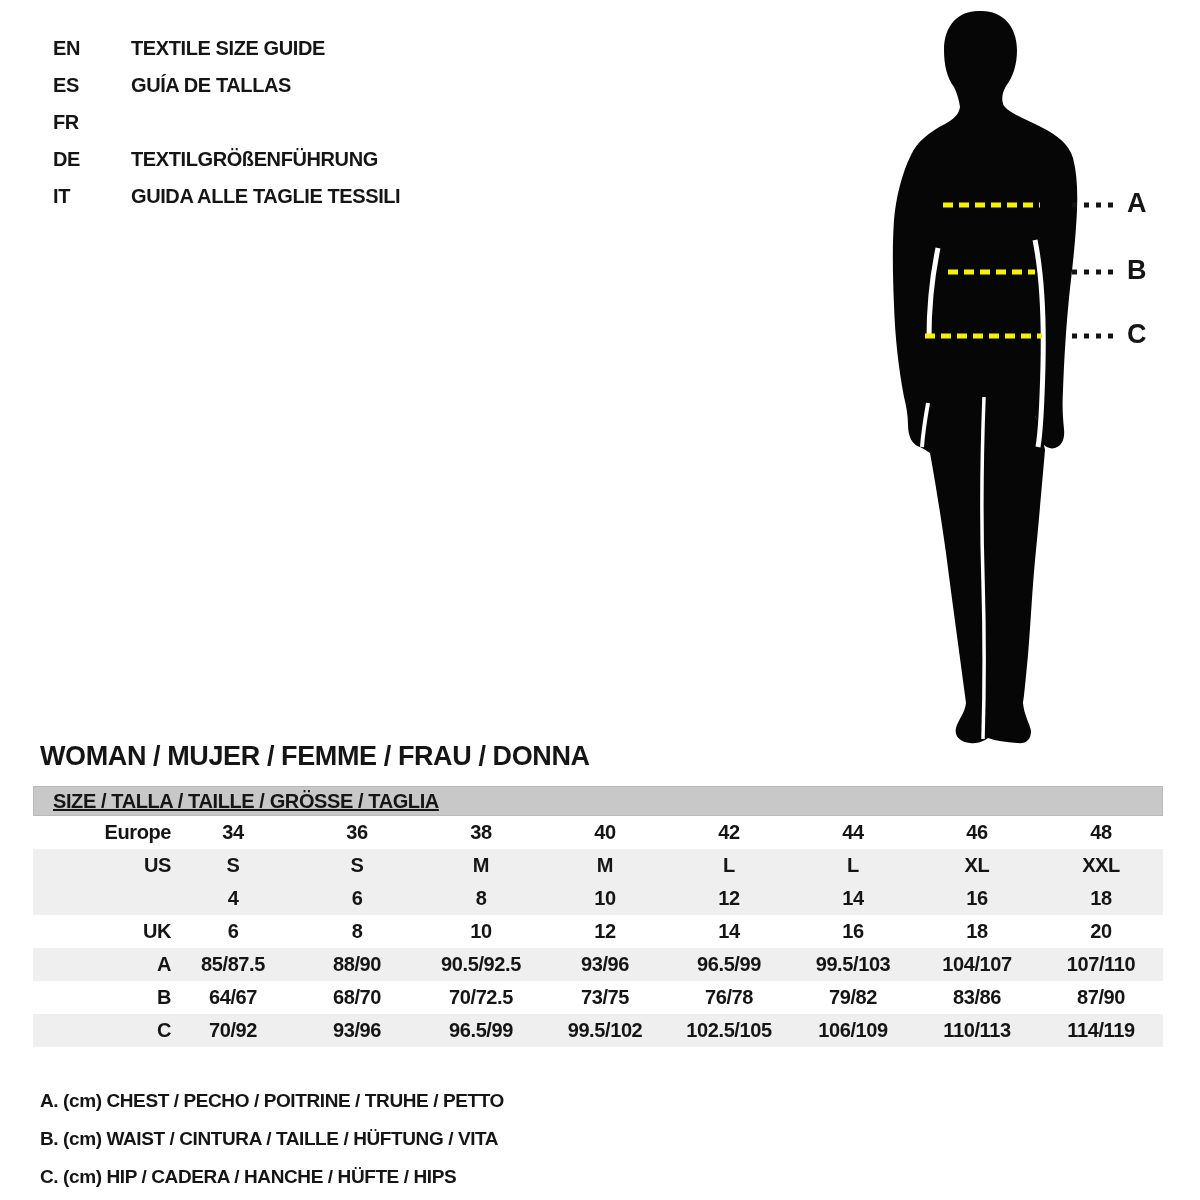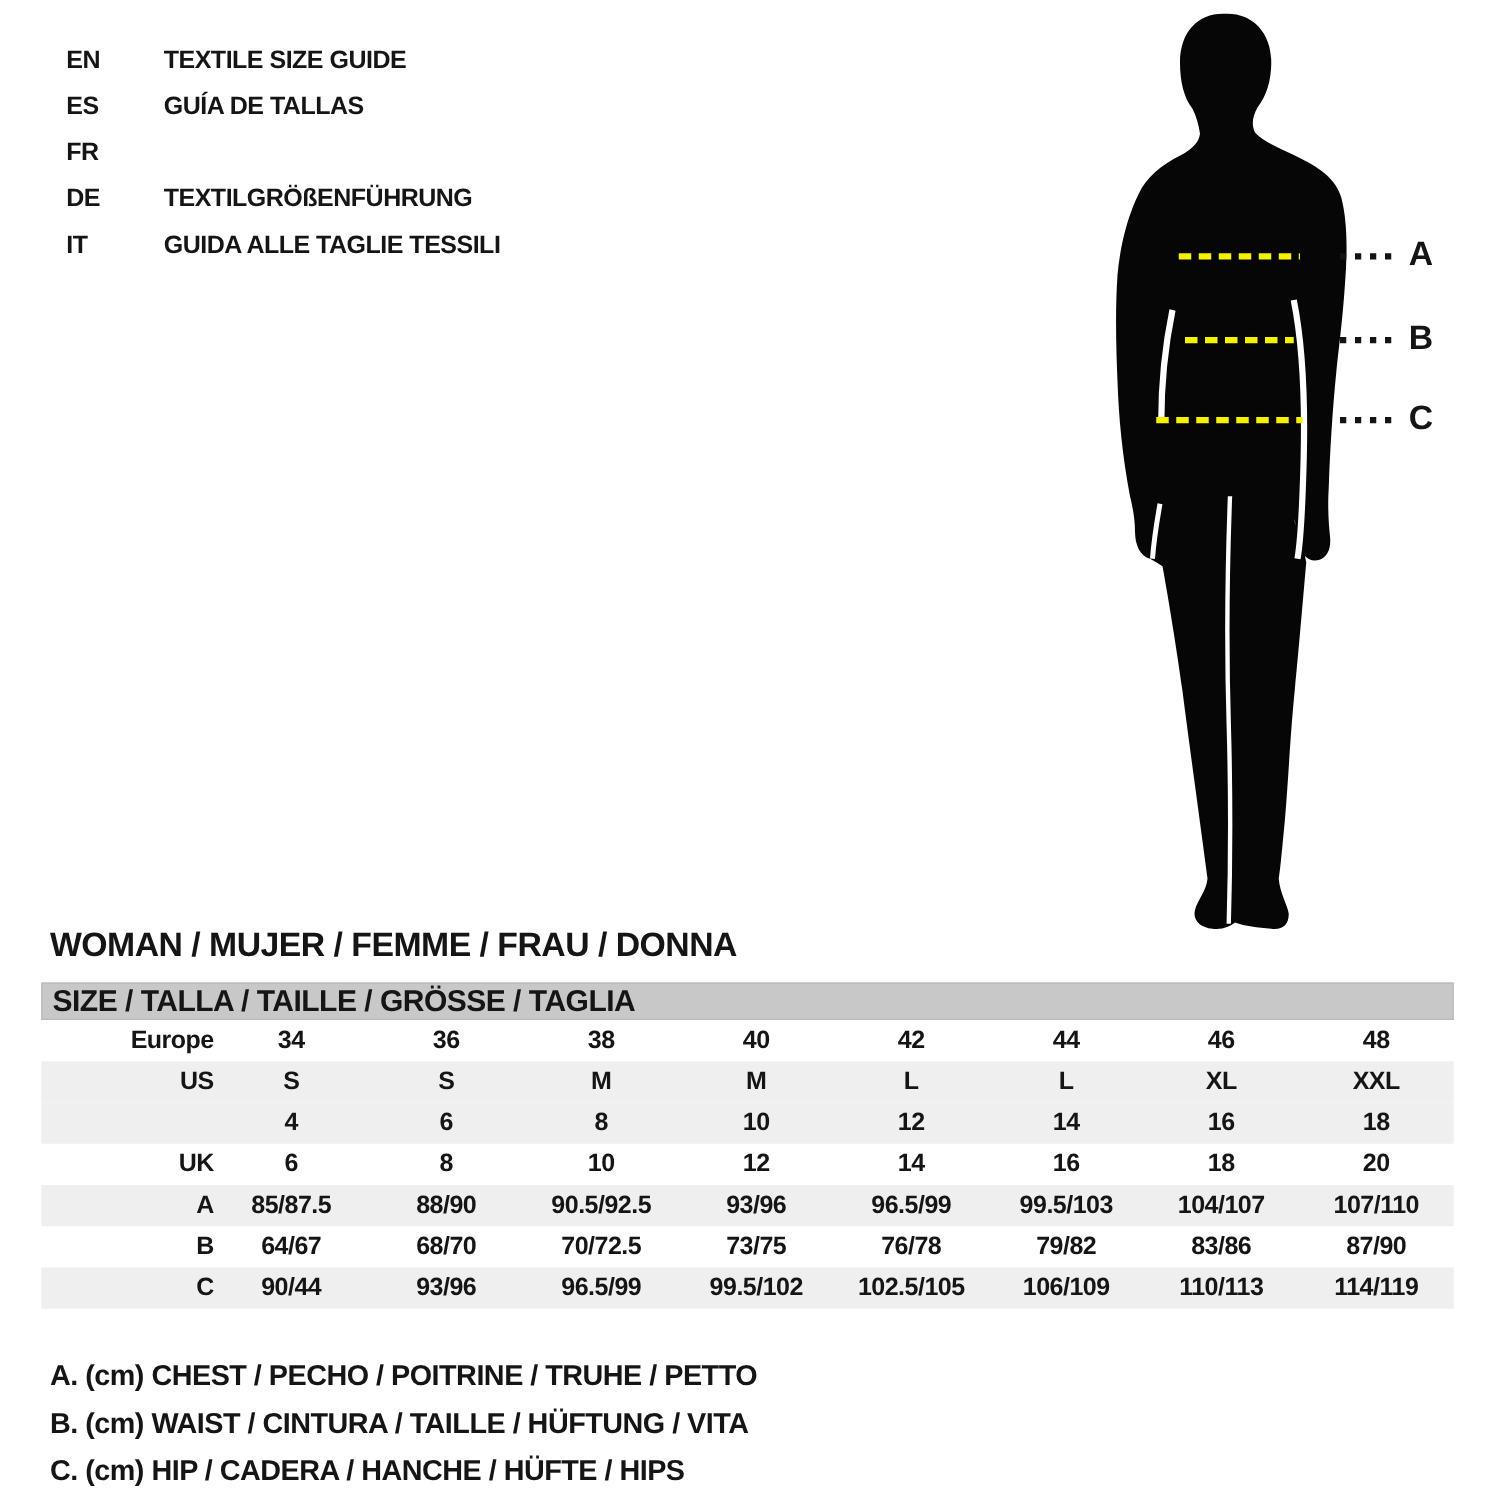--- a/index.html
+++ b/index.html
@@ -19,32 +19,32 @@
   #figure-svg { position:absolute; left:880px; top:5px; width:250px; height:745px; }
   .marker-label { position:absolute; font-size:27px; line-height:27px; font-stretch:condensed; }
 
   
   #woman-title { position:absolute; left:40px; top:741px; font-size:27px; font-stretch:condensed; white-space:nowrap; }
 
   
   #size-table { position:absolute; left:33px; top:786px; width:1130px; }
   .thead {
     height:30px; line-height:29px; background:#c8c8c8; border:1px solid #b9b9b9;
-    padding-left:8px; font-size:24px; font-stretch:condensed; white-space:nowrap;
+    padding-left:19px; font-size:20px; font-stretch:condensed; white-space:nowrap;text-decoration:underline;
   }
   .trow {
     display:grid; grid-template-columns:138px repeat(8,124px);
     height:33px; align-items:center; font-size:20px; font-stretch:condensed;
   }
   .trow .tlabel { padding-left:8px; text-align:right; }
   .trow .tcell  { text-align:center; }
   .shaded { background:#efefef; }
 
   
-  .legend-line { position:absolute; left:40px; font-size:23px; line-height:25px; font-stretch:condensed; white-space:nowrap; }
+  .legend-line { position:absolute; left:40px; font-size:19px; line-height:25px; font-stretch:condensed; white-space:nowrap; }
 </style>
 </head>
 <body>
 
 <div class="lang-row" style="top:35px">
   <span class="lang-code">EN</span>
   <span class="lang-label">TEXTILE SIZE GUIDE</span>
 </div>
 <div class="lang-row" style="top:72px">
   <span class="lang-code">ES</span>
@@ -191,21 +191,21 @@
     <div class="tcell">70/72.5</div>
     <div class="tcell">73/75</div>
     <div class="tcell">76/78</div>
     <div class="tcell">79/82</div>
     <div class="tcell">83/86</div>
     <div class="tcell">87/90</div>
   </div>
 
   <div class="trow shaded">
     <div class="tlabel">C</div>
-    <div class="tcell">90/44</div>
+    <div class="tcell">70/92</div>
     <div class="tcell">93/96</div>
     <div class="tcell">96.5/99</div>
     <div class="tcell">99.5/102</div>
     <div class="tcell">102.5/105</div>
     <div class="tcell">106/109</div>
     <div class="tcell">110/113</div>
     <div class="tcell">114/119</div>
   </div>
 </div>
 

